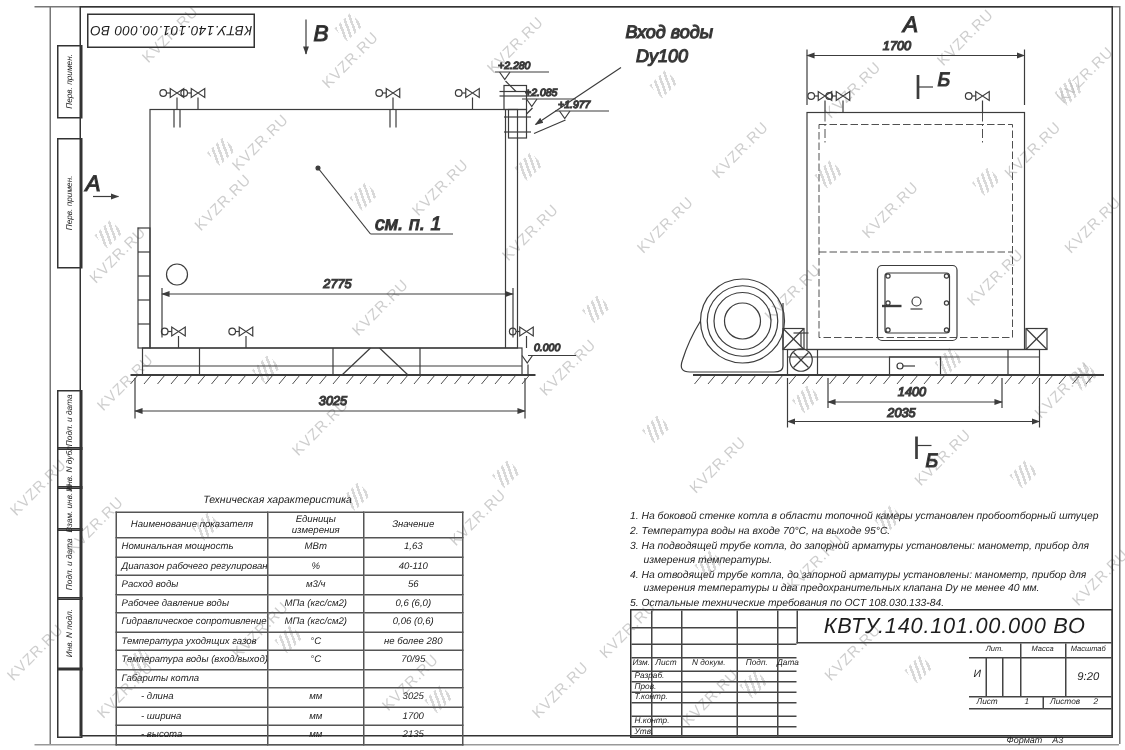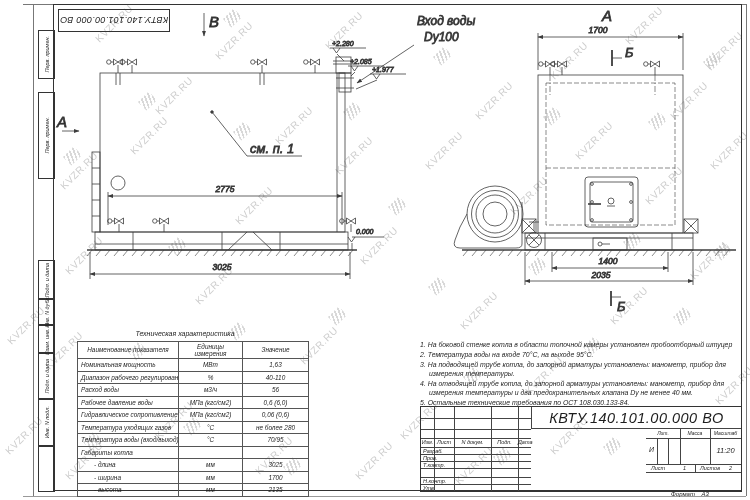--- a/index.html
+++ b/index.html
@@ -460,21 +460,21 @@
     <div class="hline" style="left:225px;top:31px;width:95px;"></div>
     <div class="hline" style="left:225px;top:57px;width:95px;"></div>
     <div class="hline" style="left:225px;top:65px;width:95px;"></div>
     <div class="vline" style="left:236px;top:31px;height:26px;"></div>
     <div class="vline" style="left:247px;top:31px;height:26px;"></div>
     <div class="vline" style="left:274px;top:57px;height:8px;"></div>
     <div class="cell" style="left:225px;top:23px;width:34px;text-align:center;font-size:5px;">Лит.</div>
     <div class="cell" style="left:259px;top:23px;width:30px;text-align:center;font-size:5px;">Масса</div>
     <div class="cell" style="left:289px;top:23px;width:31px;text-align:center;font-size:5px;">Масштаб</div>
     <div class="cell" style="left:225px;top:39px;width:11px;text-align:center;font-size:7px;">И</div>
-    <div class="cell" style="left:289px;top:39px;width:31px;text-align:center;font-size:7.5px;">11:20</div>
+    <div class="cell" style="left:289px;top:39px;width:31px;text-align:center;font-size:7.5px;">9:20</div>
     <div class="cell tb-small" style="left:230px;top:57.5px;">Лист</div>
     <div class="cell tb-small" style="left:262px;top:57.5px;">1</div>
     <div class="cell tb-small" style="left:279px;top:57.5px;">Листов</div>
     <div class="cell tb-small" style="left:308px;top:57.5px;">2</div>
 
     <div class="cell logo-row">
       <span class="logo-mark"></span>
       <span class="logo-txt">KVZR</span>
       <span class="logo-sub">
         <span>КОТЕЛЬНЫЙ</span><br>

